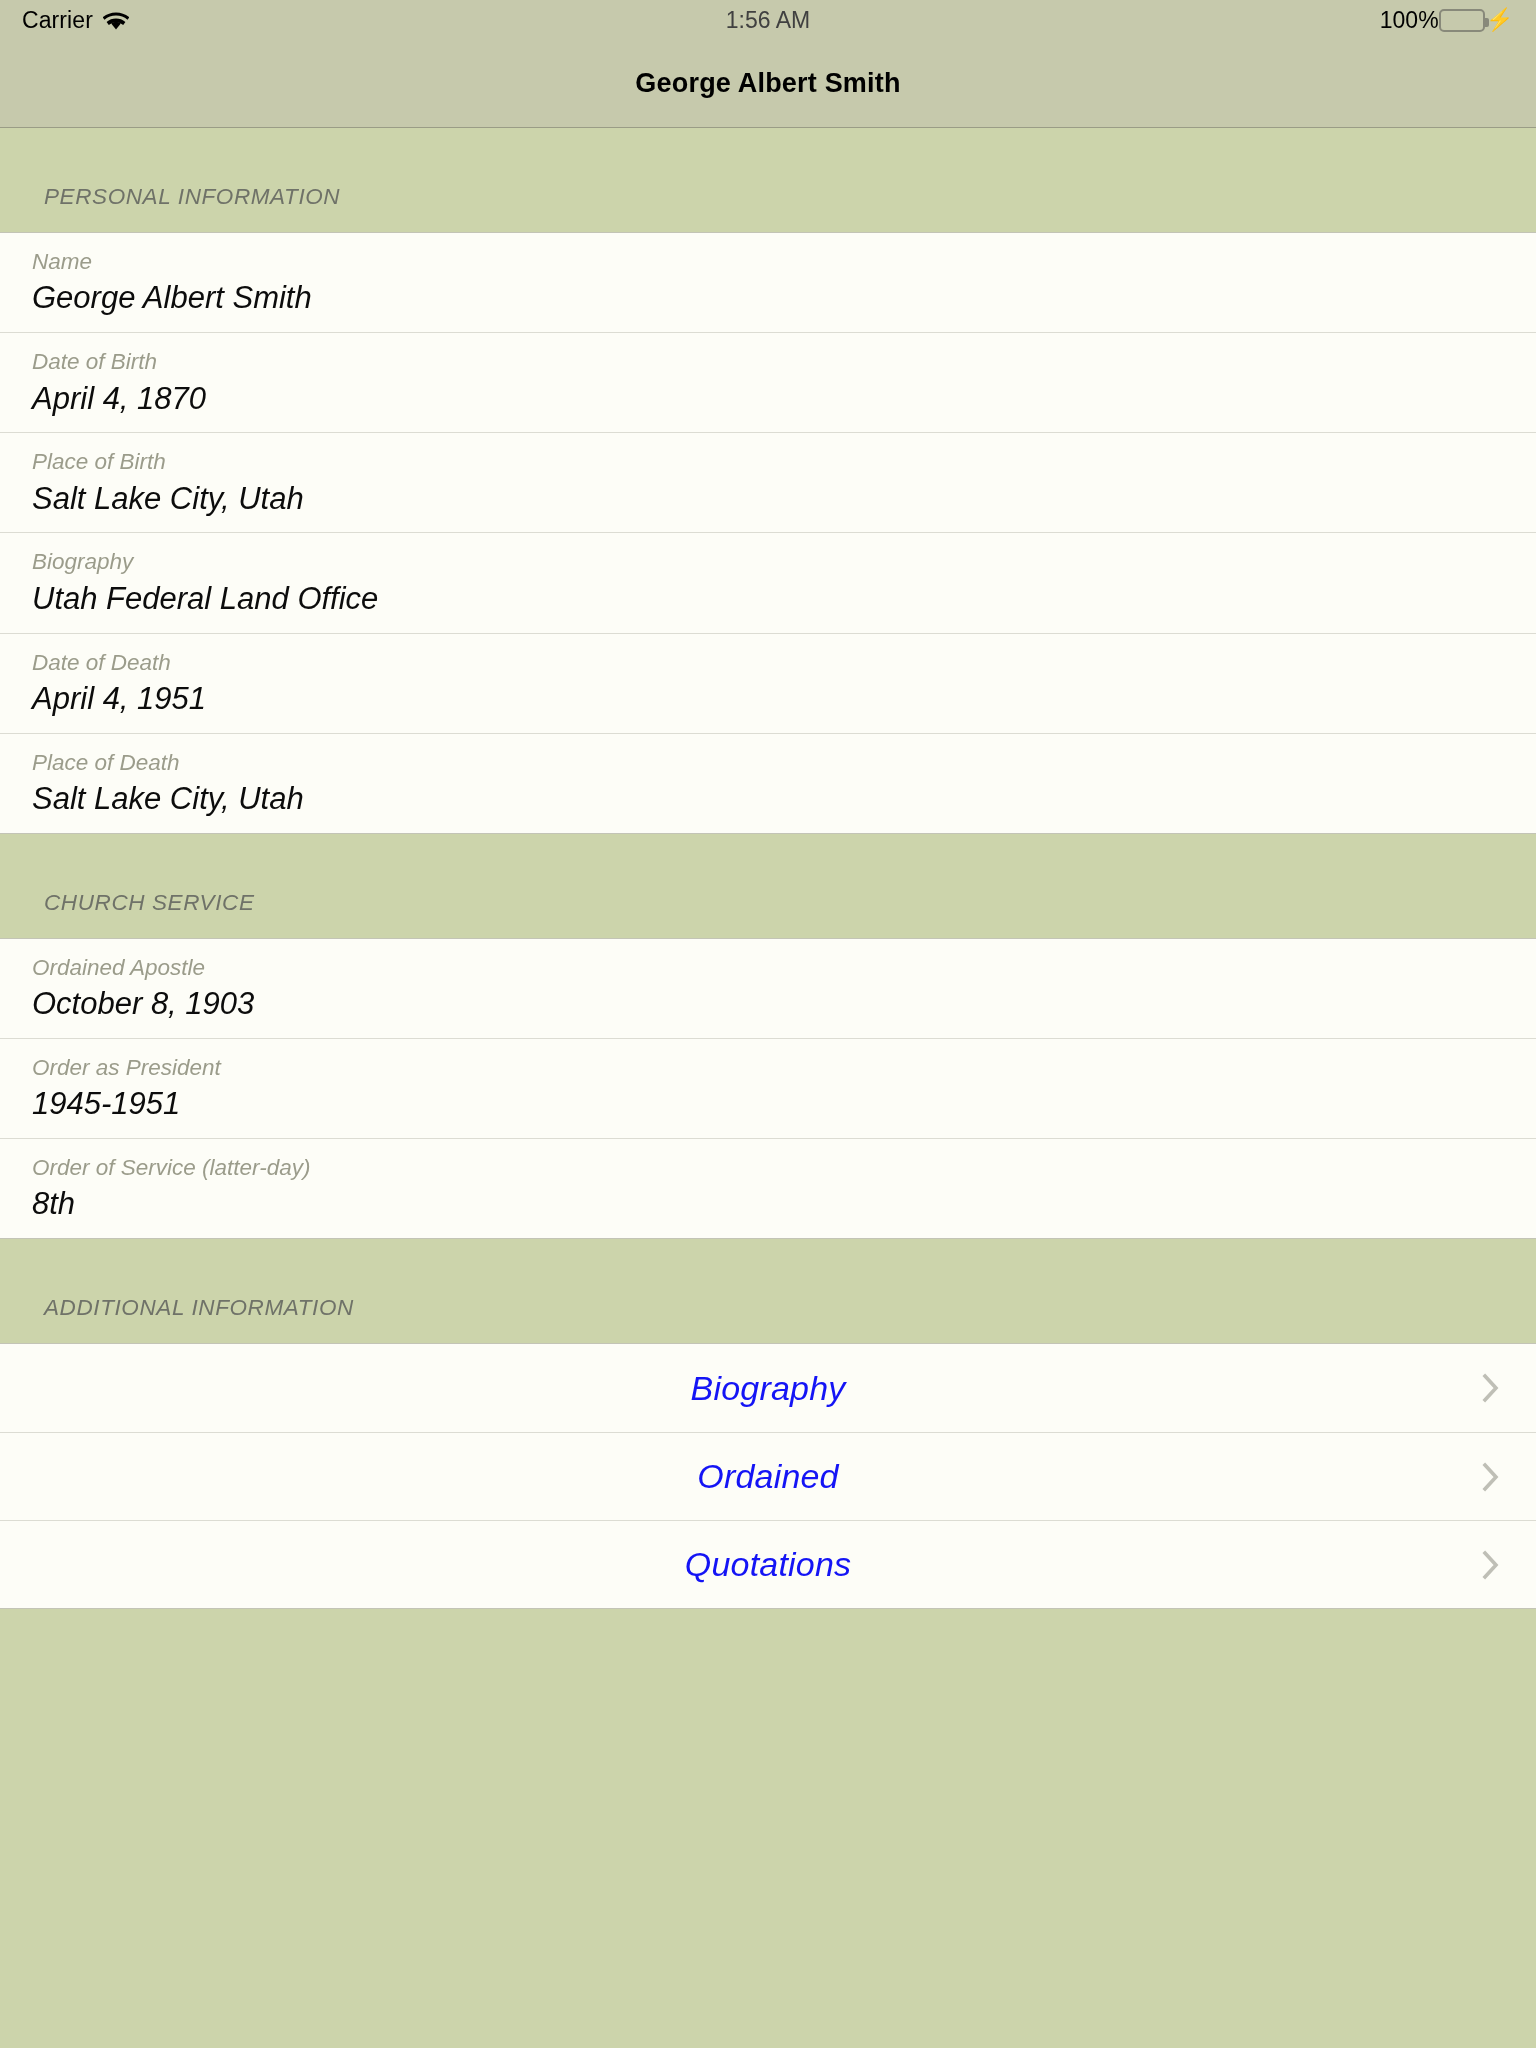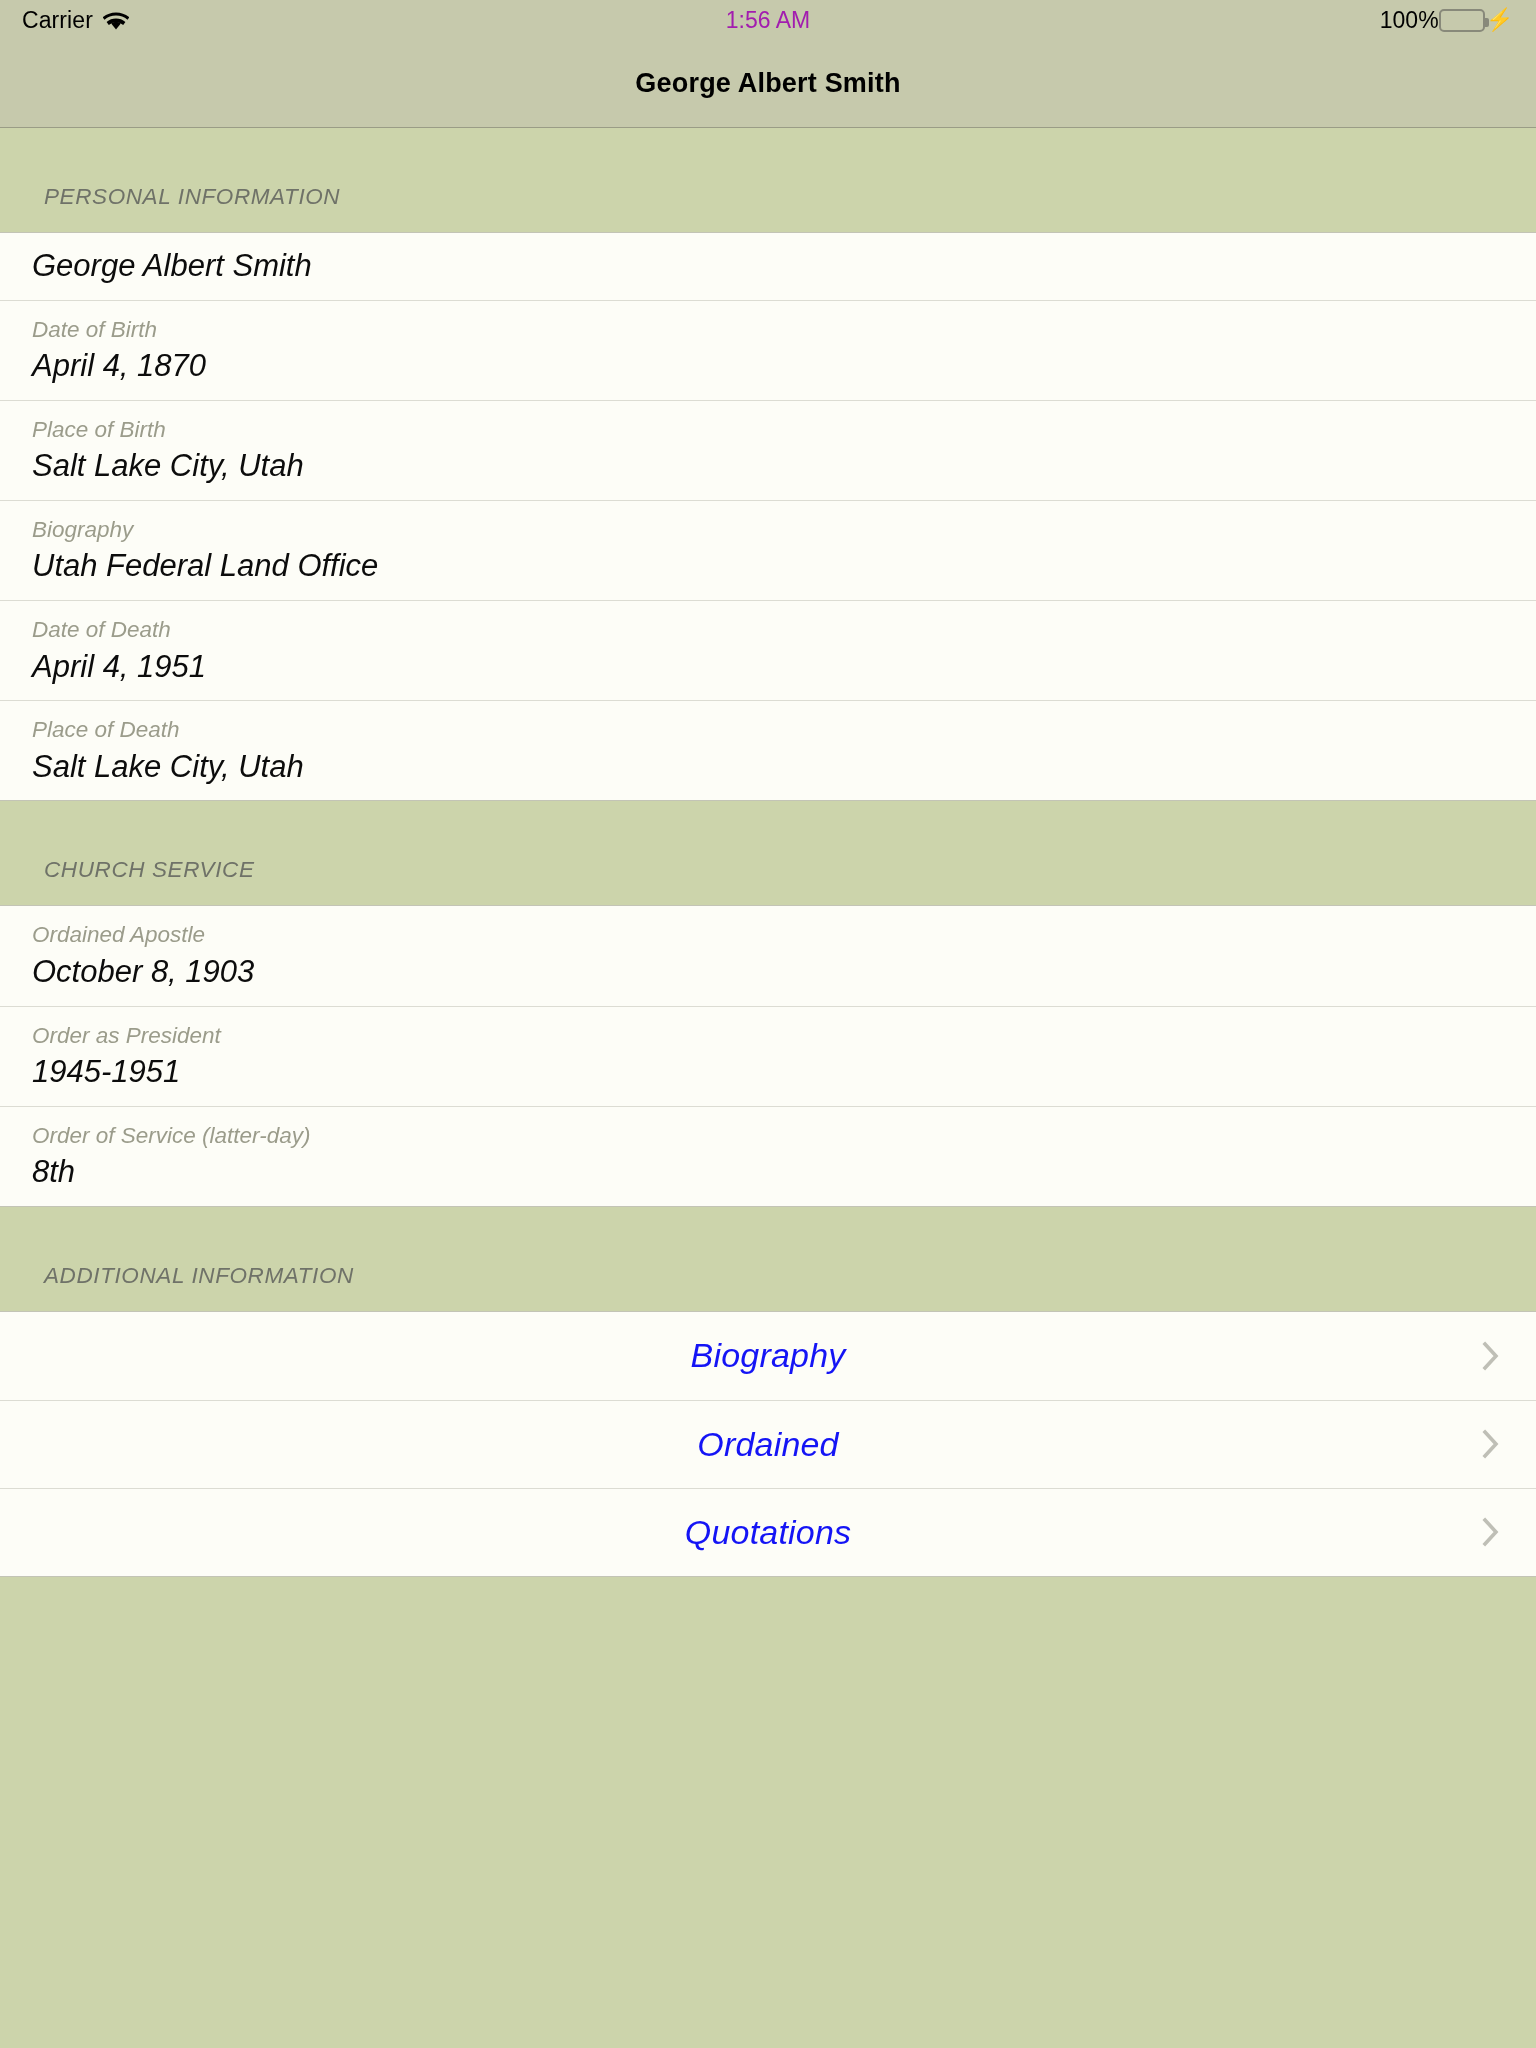--- a/index.html
+++ b/index.html
@@ -40,21 +40,21 @@
     width: 26px;
     height: 20px;
     position: relative;
     top: 1px;
   }
   .status-center {
     position: absolute;
     left: 0; right: 0;
     text-align: center;
     font-size: 23px;
-    color: #a21caf;
+    color: #404040;
     font-weight: 400;
     pointer-events: none;
   }
   .status-right {
     margin-left: auto;
     display: flex;
     align-items: center;
     gap: 0;
   }
   .battery-pct {
@@ -220,20 +220,21 @@
   <div class="nav-bar">
     <span class="nav-title">George Albert Smith</span>
   </div>
 
   <div class="table-view">
 
     <div class="section-header">PERSONAL INFORMATION</div>
     <div class="section-body">
 
       <div class="cell">
+        <div class="cell-label">Name</div>
         <div class="cell-value">George Albert Smith</div>
       </div>
       <div class="cell">
         <div class="cell-label">Date of Birth</div>
         <div class="cell-value">April 4, 1870</div>
       </div>
       <div class="cell">
         <div class="cell-label">Place of Birth</div>
         <div class="cell-value">Salt Lake City, Utah</div>
       </div>

